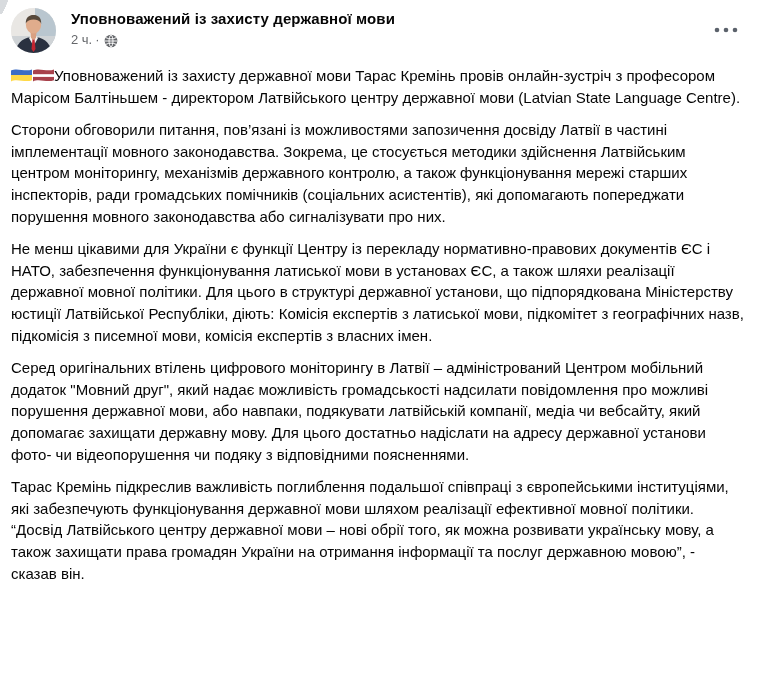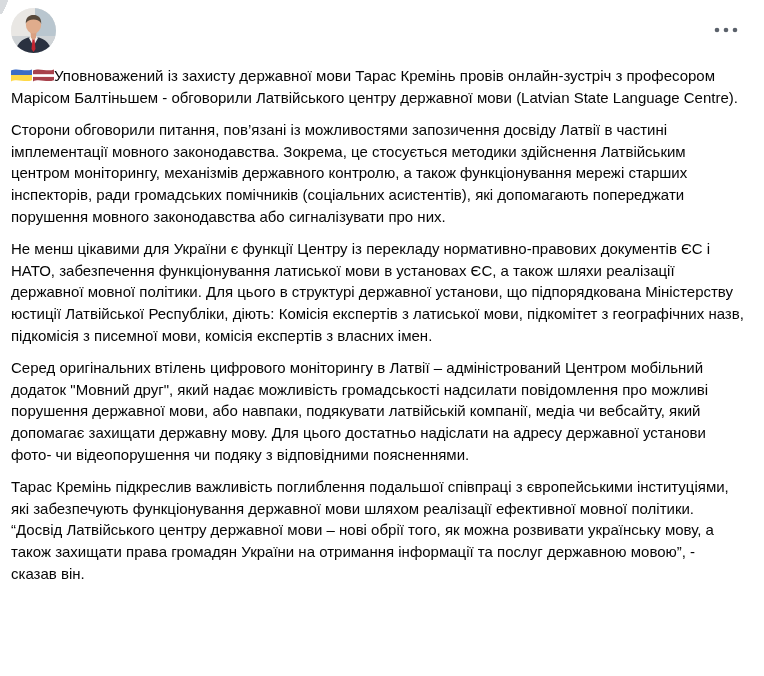--- a/index.html
+++ b/index.html
@@ -104,20 +104,33 @@
         <path d="M21.5,31 L23.5,31 L24.5,41 L22.5,44 L20.5,41 Z" fill="#c22430"></path>
 
         <path d="M19.5,24 L25.5,24 L25,30 L22.5,32 L20,30 Z" fill="#d9a183"></path>
 
         <ellipse cx="22.5" cy="17" rx="7.6" ry="8.6" fill="#e0ac8c"></ellipse>
 
         <path d="M14.8,16 C14.5,9.5 18,7 22.5,7 C27,7 30.5,9.5 30.2,16 C30.2,16 29.5,11.5 22.5,11.5 C15.5,11.5 14.8,16 14.8,16 Z" fill="#57493c"></path>
       </svg>
     </div>
 
+    <div class="header-info">
+      <div class="page-name">Уповноважений із захисту державної мови</div>
+      <div class="meta-row">
+        <span class="timestamp">2 ч.</span>
+        <span class="meta-sep">·</span>
+        <span class="globe-icon">
+          <svg width="14" height="14" viewBox="0 0 16 16">
+            <circle cx="8" cy="8" r="7.2" fill="#65676B"></circle>
+            <path d="M1.2,8 L14.8,8 M8,0.9 C11,3.5 11,12.5 8,15.1 M8,0.9 C5,3.5 5,12.5 8,15.1 M2.2,4.2 C5.5,6 10.5,6 13.8,4.2 M2.2,11.8 C5.5,10 10.5,10 13.8,11.8" stroke="#ffffff" stroke-width="1.1" fill="none"></path>
+          </svg>
+        </span>
+      </div>
+    </div>
 
     <div class="more-btn">
       <svg width="26" height="8" viewBox="0 0 26 8">
         <circle cx="4" cy="4" r="2.3" fill="#5b626b"></circle>
         <circle cx="13" cy="4" r="2.3" fill="#5b626b"></circle>
         <circle cx="22" cy="4" r="2.3" fill="#5b626b"></circle>
       </svg>
     </div>
 
   </div>
@@ -142,21 +155,21 @@
           <defs>
               <clipPath id="waveLV">
                 <path d="M0,2.6 C6,-0.6 14,4 21,1.4 L21,12.2 C14,14.8 6,10.2 0,13.4 Z"></path>
               </clipPath>
             </defs>
           <g clip-path="url(#waveLV)">
             <rect x="0" y="-1" width="21" height="17" fill="#A8414B"></rect>
             <rect x="0" y="6.2" width="21" height="2.7" fill="#FFFFFF"></rect>
           </g>
         </svg>
-      </span><span>Уповноважений із захисту державної мови Тарас Кремінь провів онлайн-зустріч з професором Марісом Балтіньшем - обговорили  Латвійського центру державної мови (Latvian State Language Centre).</span>
+      </span><span>Уповноважений із захисту державної мови Тарас Кремінь провів онлайн-зустріч з професором Марісом Балтіньшем - директором  Латвійського центру державної мови (Latvian State Language Centre).</span>
     </p>
 
     <p>
       <span>Сторони обговорили питання, пов’язані із можливостями запозичення досвіду Латвії в частині імплементації мовного законодавства. Зокрема, це стосується методики здійснення Латвійським центром моніторингу, механізмів державного контролю, а також функціонування мережі старших інспекторів, ради громадських помічників (соціальних асистентів), які допомагають попереджати порушення мовного законодавства або сигналізувати про них.</span>
     </p>
 
     <p>
       <span>Не менш цікавими для України є функції Центру із перекладу нормативно-правових документів ЄС і НАТО, забезпечення функціонування латиської мови в установах ЄС, а також шляхи реалізації державної мовної політики. Для цього в структурі державної установи, що підпорядкована Міністерству юстиції Латвійської Республіки, діють: Комісія експертів з латиської мови, підкомітет з географічних назв, підкомісія з писемної мови, комісія експертів з власних імен.</span>
     </p>
 

